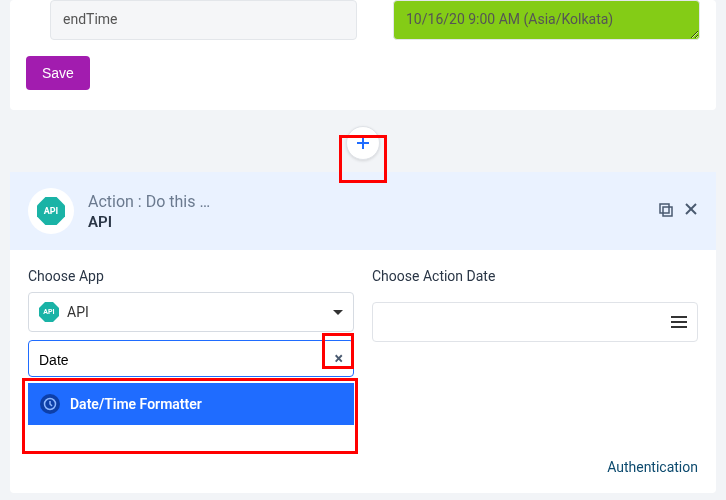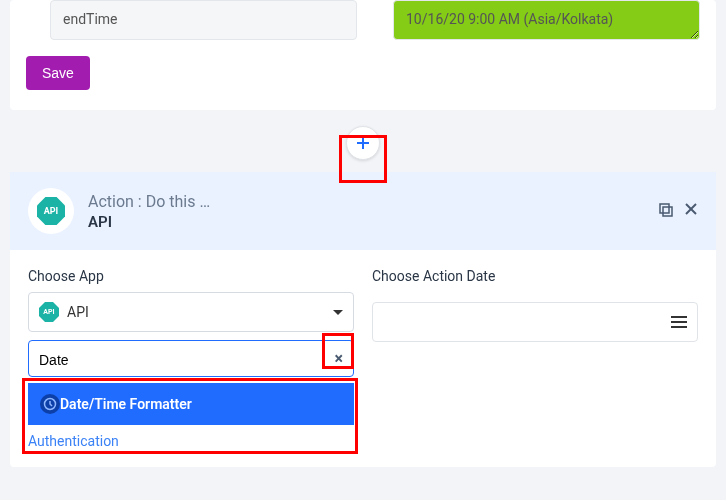--- a/index.html
+++ b/index.html
@@ -188,20 +188,21 @@
     cursor: pointer;
     font-size: 16px;
   }
   .dropdown-item {
     margin-top: 6px;
     background: #1f6cff;
     color: #fff;
     padding: 11px 12px;
     display: flex;
     align-items: center;
+    gap: 10px;
     font-weight: 600;
     cursor: pointer;
   }
   .clock-ico {
     width: 20px;
     height: 20px;
     border-radius: 50%;
     background: #0d3fa8;
     display: flex;
     align-items: center;
@@ -217,22 +218,23 @@
     align-items: center;
     justify-content: flex-end;
     padding: 0 10px;
   }
   .ham {
     width: 16px; height: 12px;
     display: flex; flex-direction: column; justify-content: space-between;
   }
   .ham span { height: 2px; background: #333; }
   .auth-label {
-    margin-top: 8px;
-    color: #3b82f6;
+    margin-top: 34px;
+    color: #0c4a6e;
+    text-align: right;
   }
 </style>
 </head>
 <body>
 
 <div class="top-card">
   <div class="row2">
     <div class="field-box">endTime</div>
     <div class="field-box right">10/16/20 9:00 AM (Asia/Kolkata)</div>
   </div>

